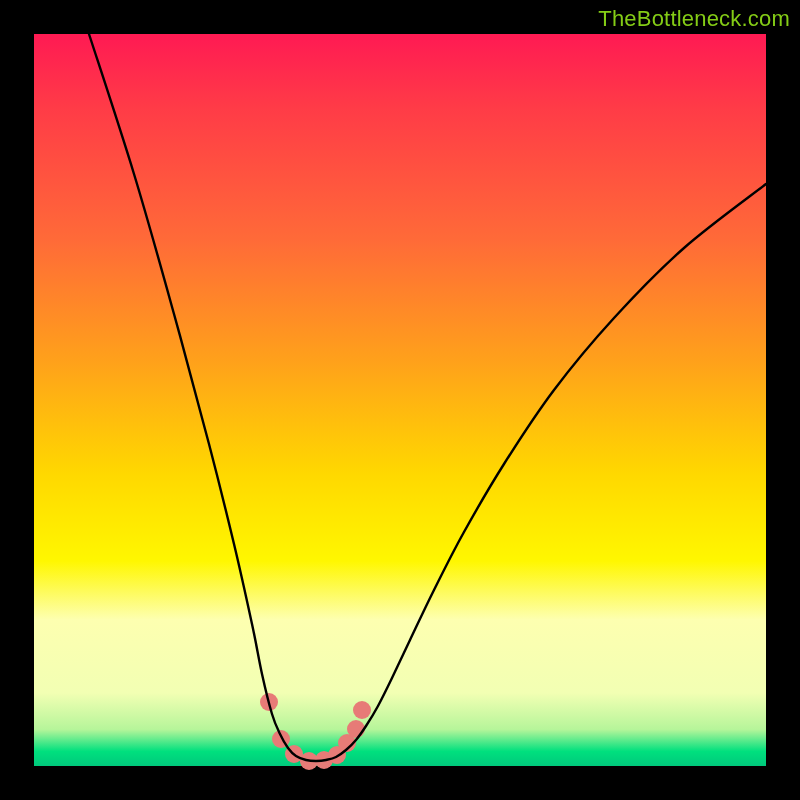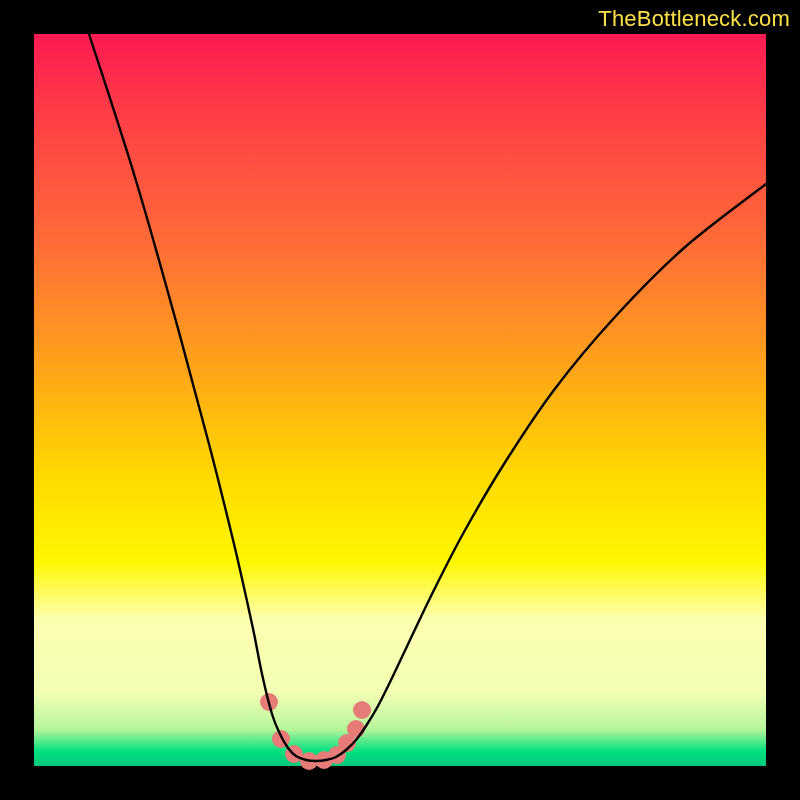--- a/index.html
+++ b/index.html
@@ -38,21 +38,21 @@
       #f2ffb3 90%,
       #b6f59a 95%,
       #00e07e 98%,
       #00c97c 100%
     );
   }
   .watermark {
     position: absolute;
     top: 6px;
     right: 10px;
-    color: #fde047;
+    color: #84cc16;
     font-size: 22px;
     letter-spacing: 0.2px;
     font-weight: 500;
     user-select: none;
   }
   svg.curve {
     position: absolute;
     left: 0;
     top: 0;
     width: 732px;

